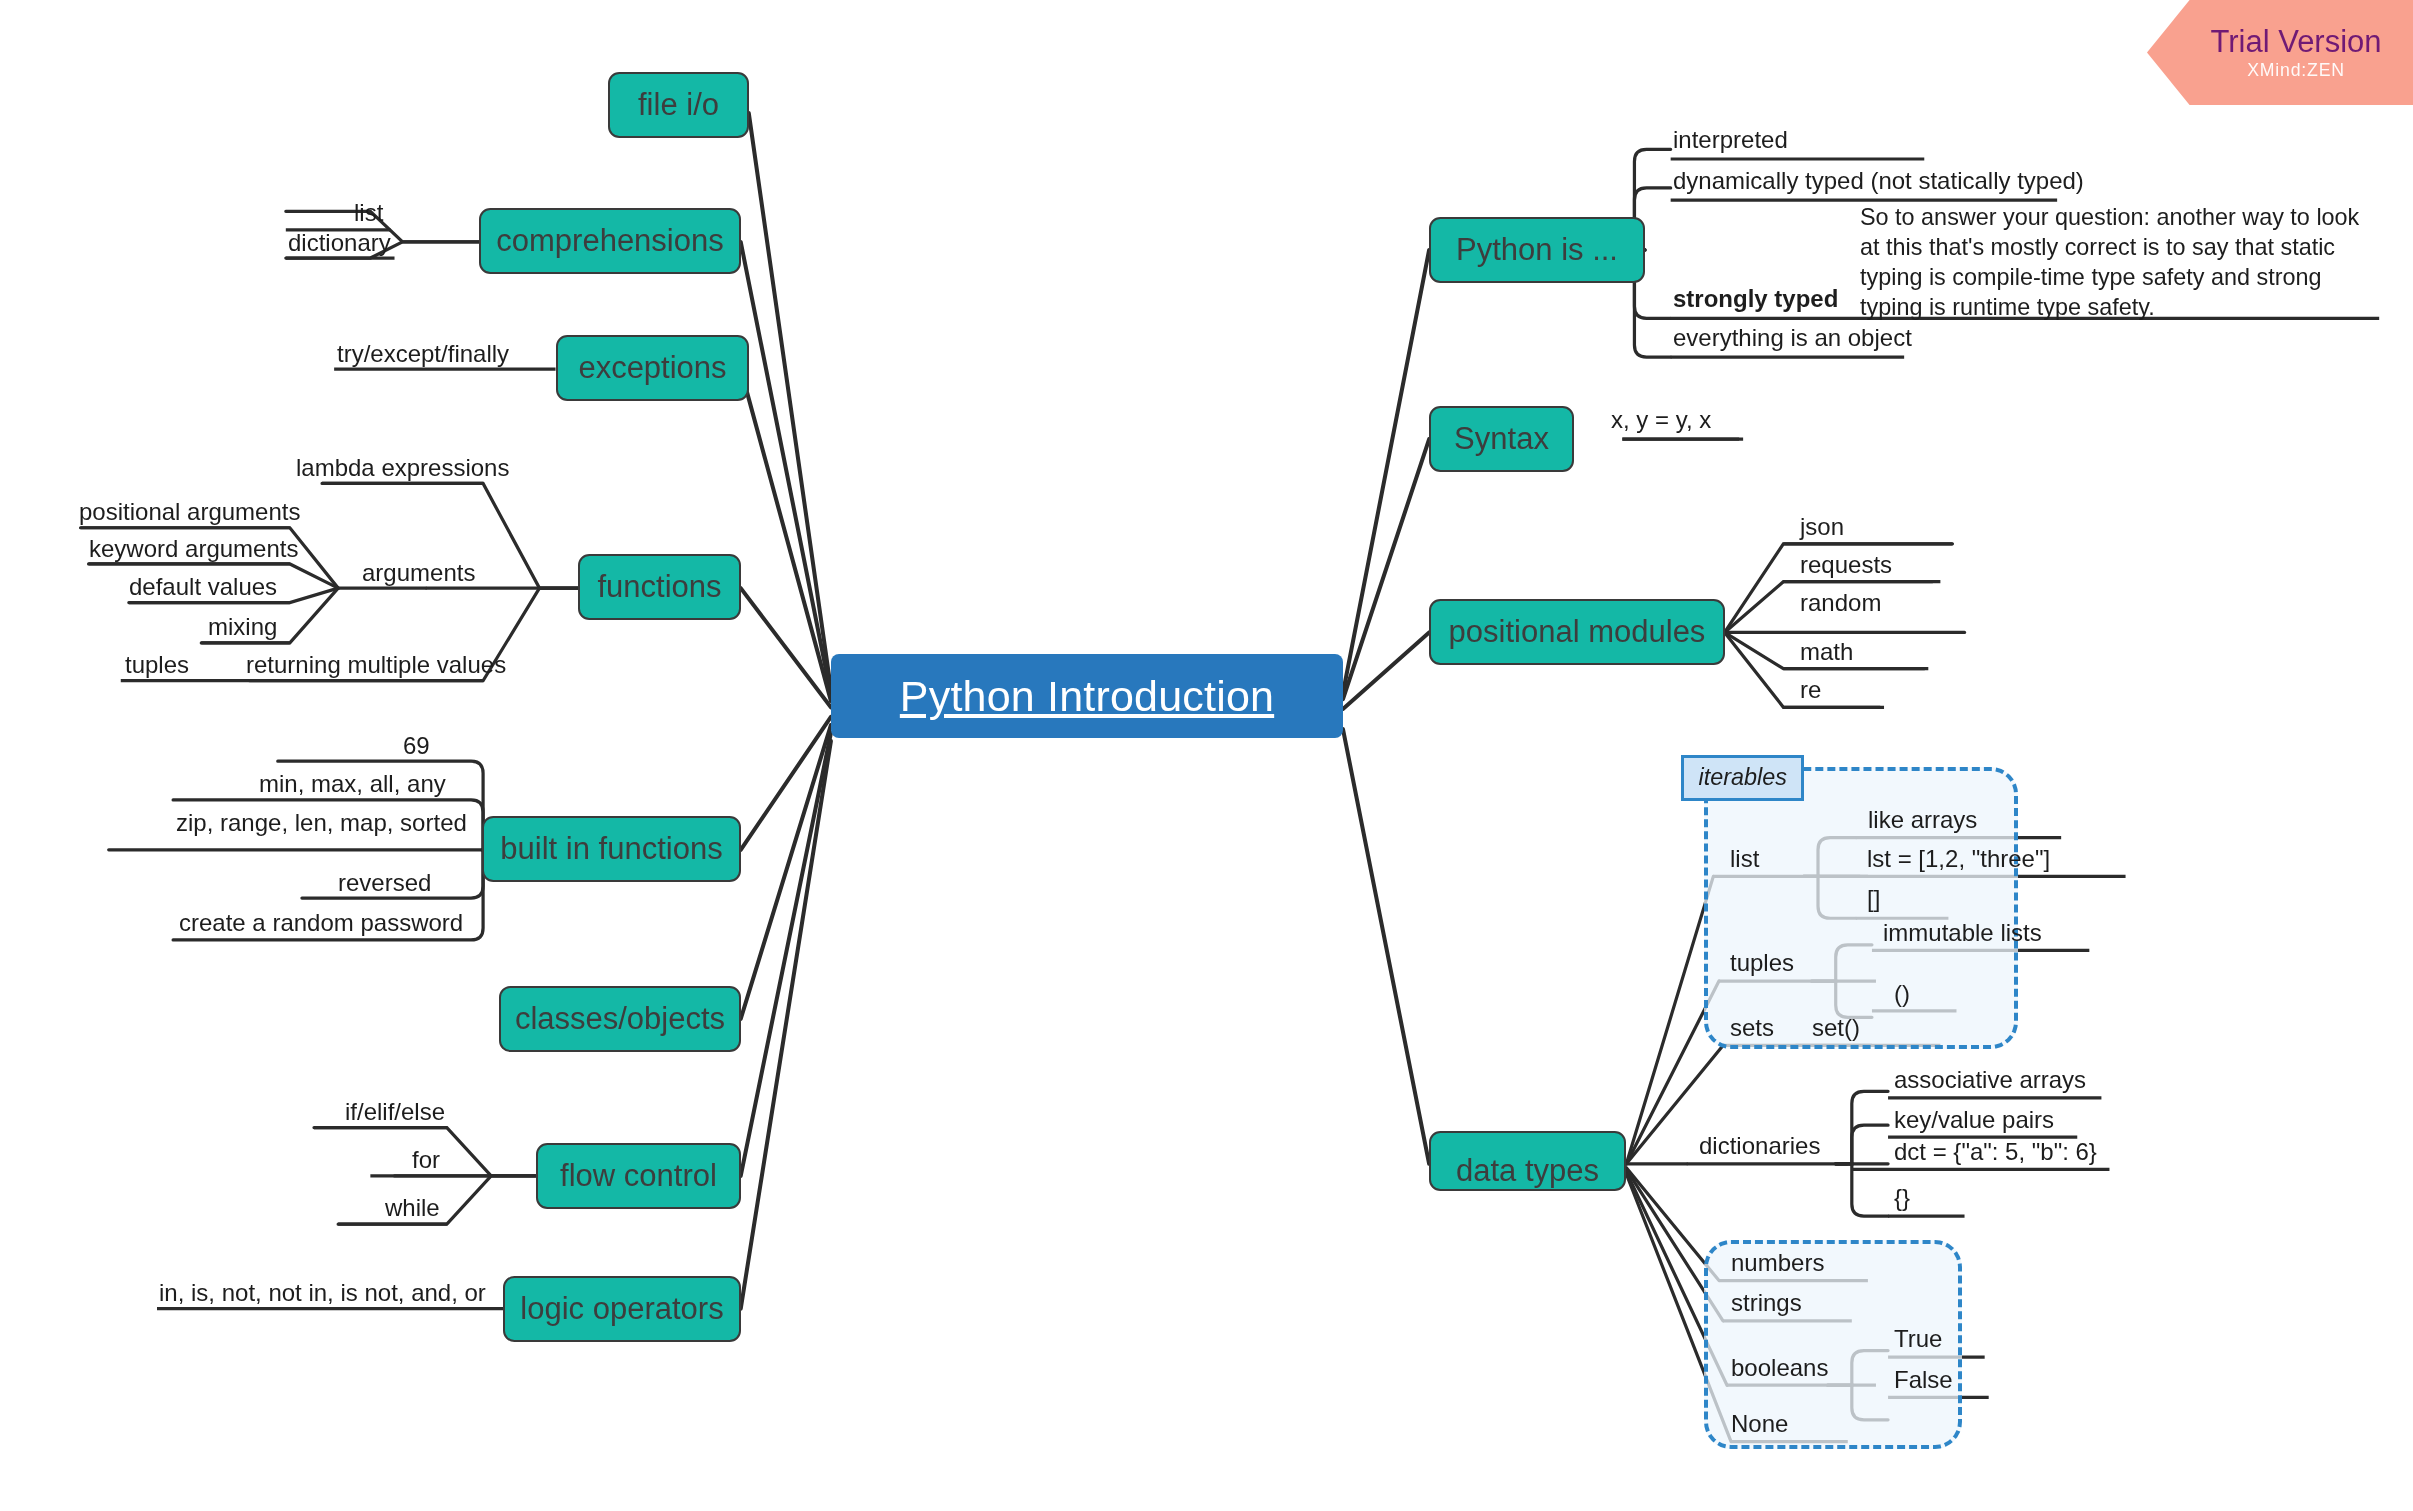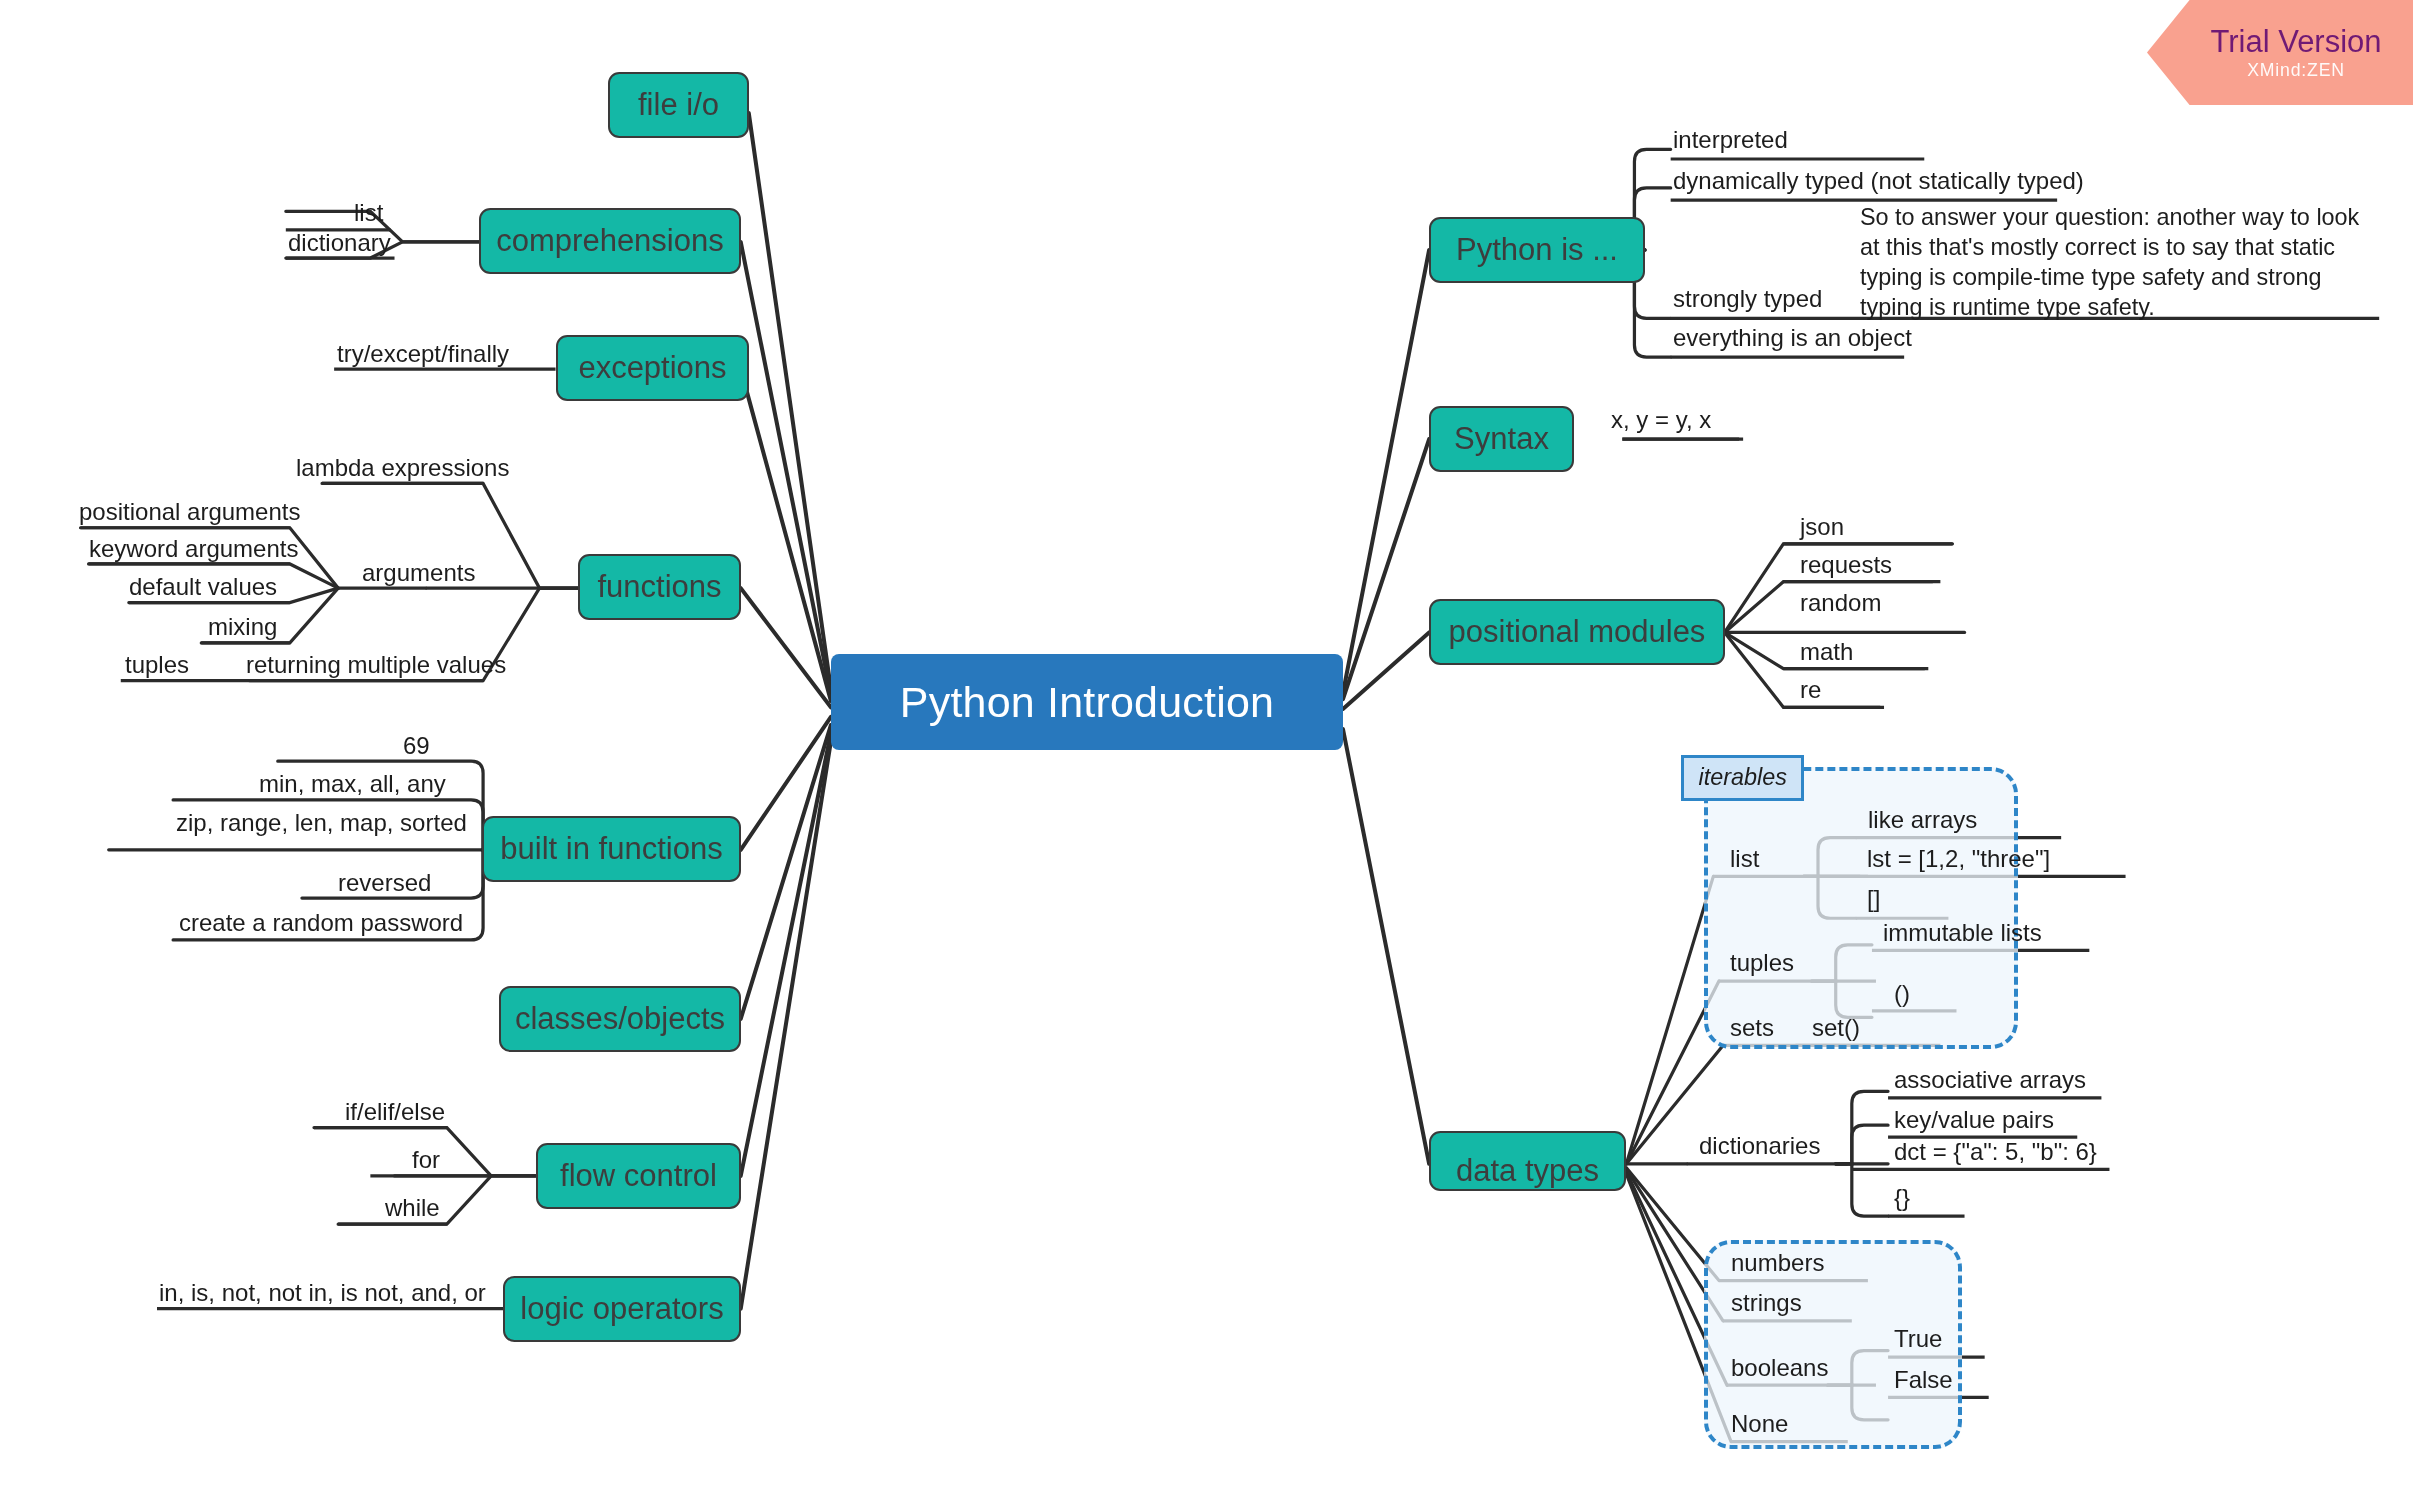--- a/index.html
+++ b/index.html
@@ -308,21 +308,21 @@
       <line x1="2345" y1="1685" x2="2465" y2="1685"></line>
       <line x1="2345" y1="1735" x2="2470" y2="1735"></line>
     </g>
   </svg>
 
   <div class="boundary" style="left:1704px; top:767px; width:314px; height:282px;"></div>
   <div class="boundary-label" style="left:1681px; top:755px;">iterables</div>
 
   <div class="boundary" style="left:1704px; top:1240px; width:258px; height:209px;"></div>
 
-  <div class="root-node" style="left:831px; top:654px; width:512px; height:96px;">
+  <div class="root-node" style="left:831px; top:654px; width:512px; height:84px;text-decoration:underline;">
     <span>Python Introduction</span>
   </div>
 
   <div class="main-node" style="left:608px; top:72px; width:141px; height:66px;">
     <span>file i/o</span>
   </div>
 
   <div class="main-node" style="left:479px; top:208px; width:262px; height:66px;">
     <span>comprehensions</span>
   </div>
@@ -388,21 +388,21 @@
   <div class="sub-label" style="left:179px; top:910px;"><span>create a random password</span></div>
 
   <div class="sub-label" style="left:345px; top:1099px;"><span>if/elif/else</span></div>
   <div class="sub-label" style="left:412px; top:1147px;"><span>for</span></div>
   <div class="sub-label" style="left:385px; top:1195px;"><span>while</span></div>
 
   <div class="sub-label" style="left:159px; top:1280px;"><span>in, is, not, not in, is not, and, or</span></div>
 
   <div class="sub-label" style="left:1673px; top:127px;"><span>interpreted</span></div>
   <div class="sub-label" style="left:1673px; top:168px;"><span>dynamically typed (not statically typed)</span></div>
-  <div class="sub-label" style="left:1673px; top:286px;"><span>strongly typed</span></div>
+  <div class="sub-label" style="left:1673px; top:286px;font-weight:bold;"><span>strongly typed</span></div>
   <div class="sub-label" style="left:1673px; top:325px;"><span>everything is an object</span></div>
   <div class="note-block" style="left:1860px; top:203px;"><span>So to answer your question: another way to look at this that's mostly correct is to say that static typing is compile-time type safety and strong typing is runtime type safety.</span></div>
 
   <div class="sub-label" style="left:1611px; top:407px;"><span>x, y = y, x</span></div>
 
   <div class="sub-label" style="left:1800px; top:514px;"><span>json</span></div>
   <div class="sub-label" style="left:1800px; top:552px;"><span>requests</span></div>
   <div class="sub-label" style="left:1800px; top:590px;"><span>random</span></div>
   <div class="sub-label" style="left:1800px; top:639px;"><span>math</span></div>
   <div class="sub-label" style="left:1800px; top:677px;"><span>re</span></div>

